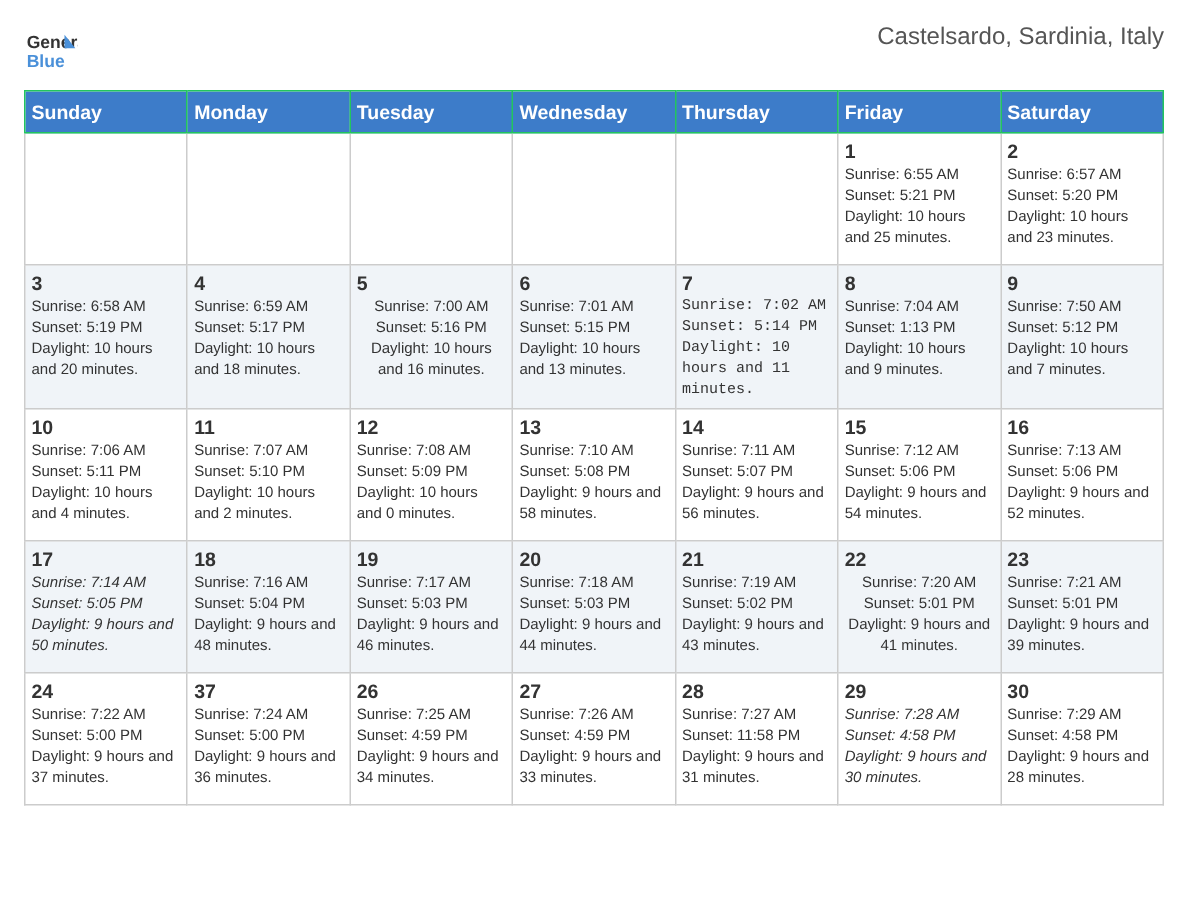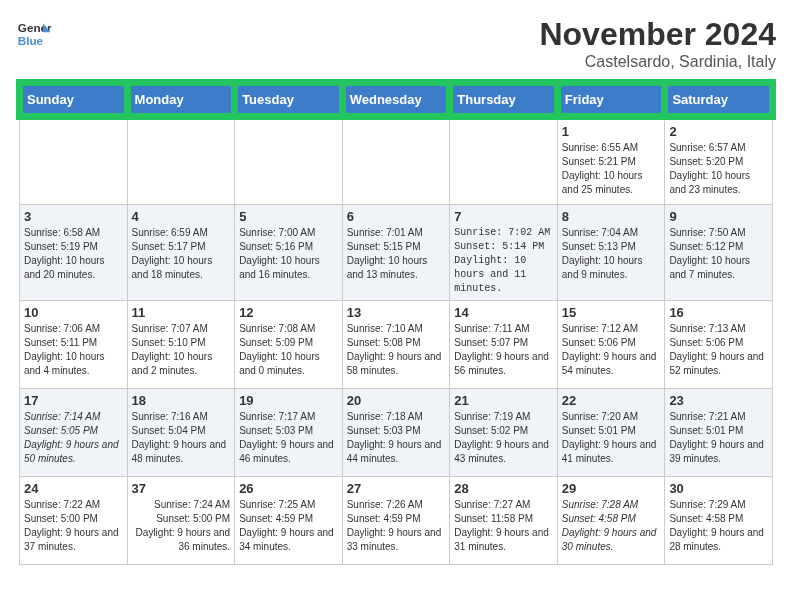--- a/index.html
+++ b/index.html
@@ -42,21 +42,21 @@
       border-collapse: collapse;
       table-layout: fixed;
     }
     .calendar-table th {
       background-color: #3d7cc9;
       color: #fff;
       font-size: 13px;
       font-weight: bold;
       padding: 6px 4px;
       text-align: left;
-      border: 7px solid #22c55e;
+      border: 1px solid #22c55e;
     }
     .calendar-table td {
       vertical-align: top;
       border: 1px solid #ccc;
       padding: 4px;
       font-size: 10.5px;
       color: #333;
       height: 88px;
     }
     .calendar-table tr:nth-child(even) td {
@@ -85,21 +85,20 @@
 
 <div class="header-area">
   <div class="logo">
     <svg class="logo-icon" viewBox="0 0 40 40">
       <text x="2" y="18" font-size="13" font-weight="bold" fill="#333">General</text>
       <text x="2" y="32" font-size="13" font-weight="bold" fill="#4a90d9">Blue</text>
       <polygon points="30,8 38,18 30,18" fill="#4a90d9"></polygon>
     </svg>
   </div>
   <div class="title-block">
-    <div class="month-title">November 2024</div>
     <div class="location-title">Castelsardo, Sardinia, Italy</div>
   </div>
 </div>
 
 <table class="calendar-table">
   <thead>
     <tr>
     <th>Sunday</th>
         <th>Monday</th>
         <th>Tuesday</th>
@@ -137,40 +136,40 @@
 Daylight: 10 hours and 20 minutes.</div>
         </td>
         <td>
           <span class="day-number">4</span>
           <div class="day-info" style="white-space: pre-line;">Sunrise: 6:59 AM
 Sunset: 5:17 PM
 Daylight: 10 hours and 18 minutes.</div>
         </td>
         <td>
           <span class="day-number">5</span>
-          <div class="day-info" style="white-space: pre-line;">Sunrise: 7:00 AM
+          <div class="day-info" style="white-space: pre-line; text-align: center;">Sunrise: 7:00 AM
 Sunset: 5:16 PM
 Daylight: 10 hours and 16 minutes.</div>
         </td>
         <td>
           <span class="day-number">6</span>
           <div class="day-info" style="white-space: pre-line;">Sunrise: 7:01 AM
 Sunset: 5:15 PM
 Daylight: 10 hours and 13 minutes.</div>
         </td>
         <td>
           <span class="day-number">7</span>
           <div class="day-info" style="white-space: pre-line; font-family: Liberation Mono, monospace;">Sunrise: 7:02 AM
 Sunset: 5:14 PM
 Daylight: 10 hours and 11 minutes.</div>
         </td>
         <td>
           <span class="day-number">8</span>
           <div class="day-info" style="white-space: pre-line;">Sunrise: 7:04 AM
-Sunset: 5:13 PM
+Sunset: 1:13 PM
 Daylight: 10 hours and 9 minutes.</div>
         </td>
         <td>
           <span class="day-number">9</span>
           <div class="day-info" style="white-space: pre-line;">Sunrise: 7:50 AM
 Sunset: 5:12 PM
 Daylight: 10 hours and 7 minutes.</div>
         </td>
       </tr>
       <tr>
@@ -243,41 +242,41 @@
 Daylight: 9 hours and 44 minutes.</div>
         </td>
         <td>
           <span class="day-number">21</span>
           <div class="day-info" style="white-space: pre-line;">Sunrise: 7:19 AM
 Sunset: 5:02 PM
 Daylight: 9 hours and 43 minutes.</div>
         </td>
         <td>
           <span class="day-number">22</span>
-          <div class="day-info" style="white-space: pre-line;">Sunrise: 7:20 AM
+          <div class="day-info" style="white-space: pre-line; text-align: center;">Sunrise: 7:20 AM
 Sunset: 5:01 PM
 Daylight: 9 hours and 41 minutes.</div>
         </td>
         <td>
           <span class="day-number">23</span>
           <div class="day-info" style="white-space: pre-line;">Sunrise: 7:21 AM
 Sunset: 5:01 PM
 Daylight: 9 hours and 39 minutes.</div>
         </td>
       </tr>
       <tr>
         <td>
           <span class="day-number">24</span>
           <div class="day-info" style="white-space: pre-line;">Sunrise: 7:22 AM
 Sunset: 5:00 PM
 Daylight: 9 hours and 37 minutes.</div>
         </td>
         <td>
           <span class="day-number">37</span>
-          <div class="day-info" style="white-space: pre-line; text-align: right;">Sunrise: 7:24 AM
+          <div class="day-info" style="white-space: pre-line;">Sunrise: 7:24 AM
 Sunset: 5:00 PM
 Daylight: 9 hours and 36 minutes.</div>
         </td>
         <td>
           <span class="day-number">26</span>
           <div class="day-info" style="white-space: pre-line;">Sunrise: 7:25 AM
 Sunset: 4:59 PM
 Daylight: 9 hours and 34 minutes.</div>
         </td>
         <td>

